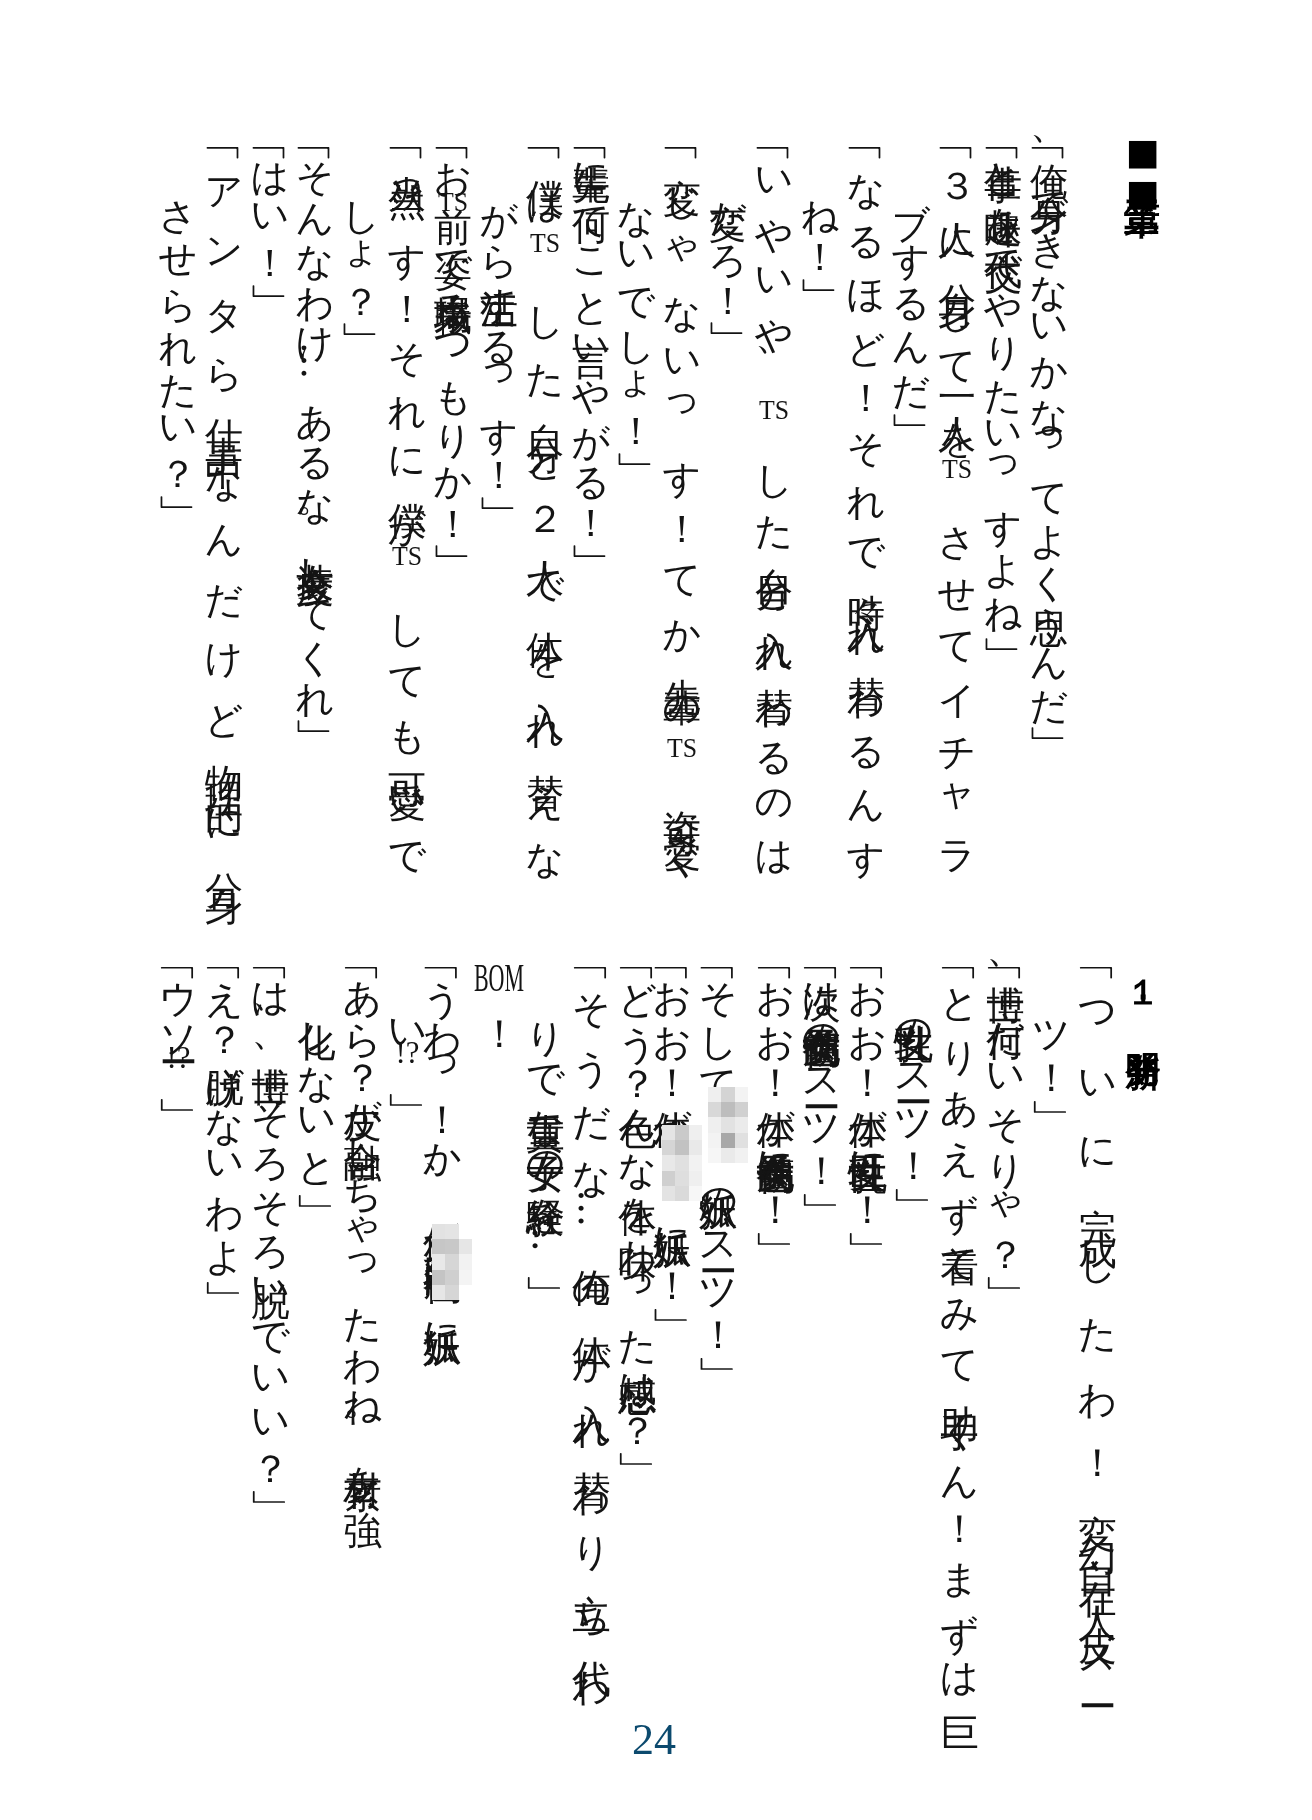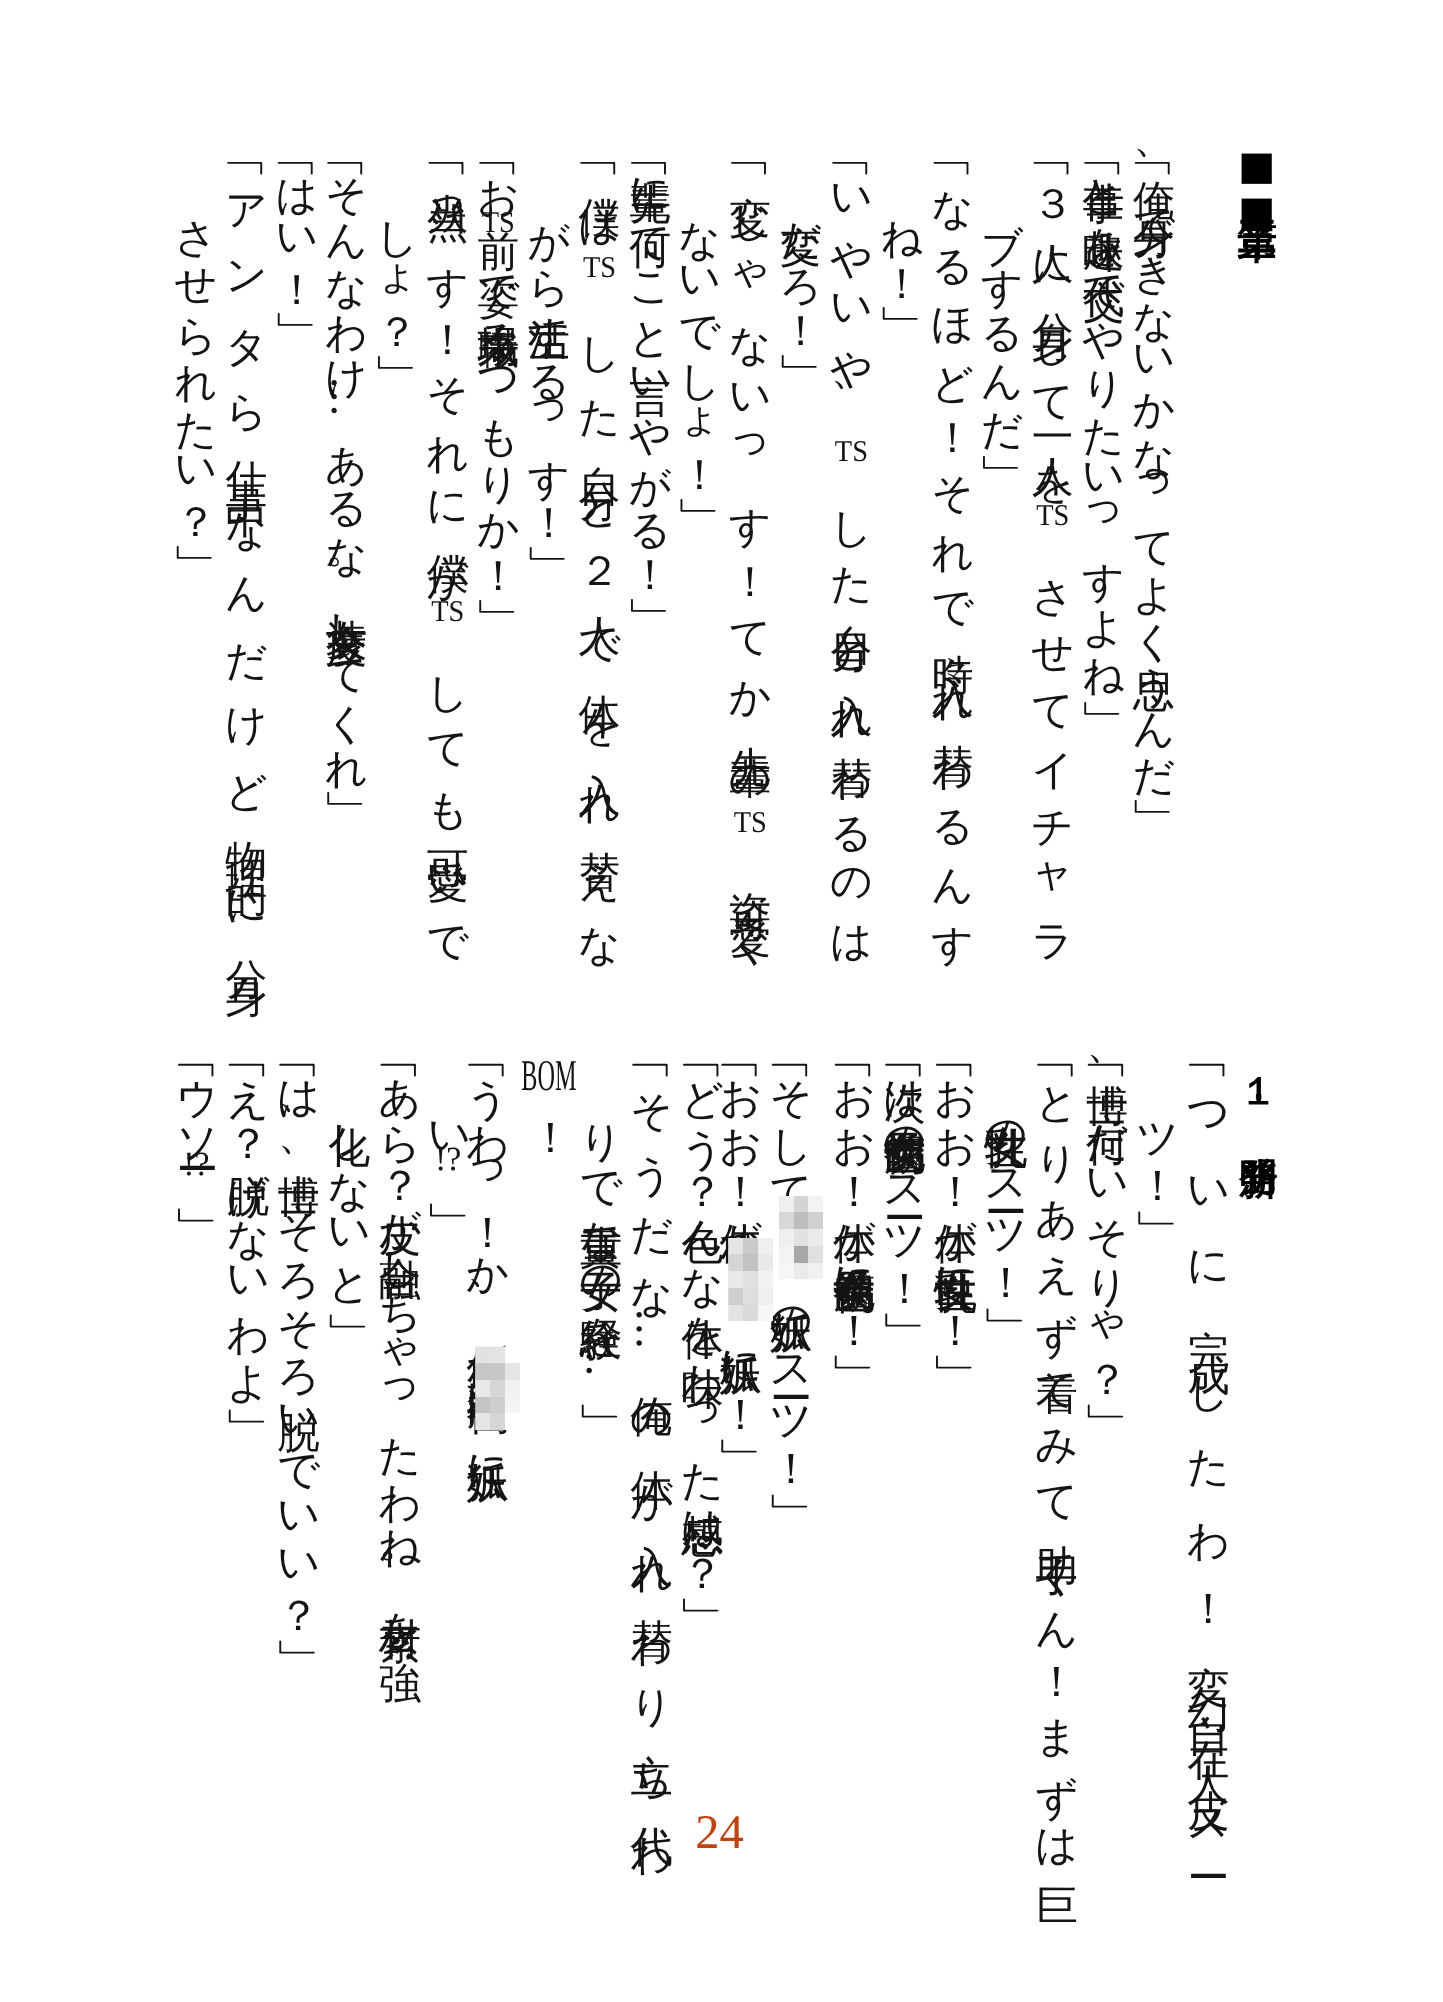--- a/index.html
+++ b/index.html
@@ -34,22 +34,22 @@
   .sfx-word {
     position:absolute; left:50%; top:3px; font-family:"Liberation Serif", serif;
     font-size:40px; line-height:1; white-space:nowrap;
     transform:translateX(-50%) scaleX(0.55); transform-origin:center;
   }
   .sfx-mark {
     position:absolute; left:0; top:38.5px; width:38.5px; writing-mode:vertical-rl;
     font-size:38.5px; line-height:1;
   }
   .page-number {
-    position:absolute; left:604px; width:100px; top:1644px; text-align:center;
-    font-family:"Liberation Serif", serif; font-size:44px; line-height:1; color:#c2410c;
+    position:absolute; left:604px; width:100px; top:1718px; text-align:center;
+    font-family:"Liberation Serif", serif; font-size:44px; line-height:1; color:#0c4a6e;
   }
 </style>
 </head>
 <body>
 
 <div class="block top">
   <div class="heading" style="left:1124px;top:131px;font-size:36px;width:36px">■第三章■</div>
 
   <div class="col squeeze" style="left:1030px;top:136px">「俺、分身できないかなってよく思うんだ」</div>
   <div class="col" style="left:984px;top:136px">「仕事と趣味を交代でやりたいっすよね」</div>

